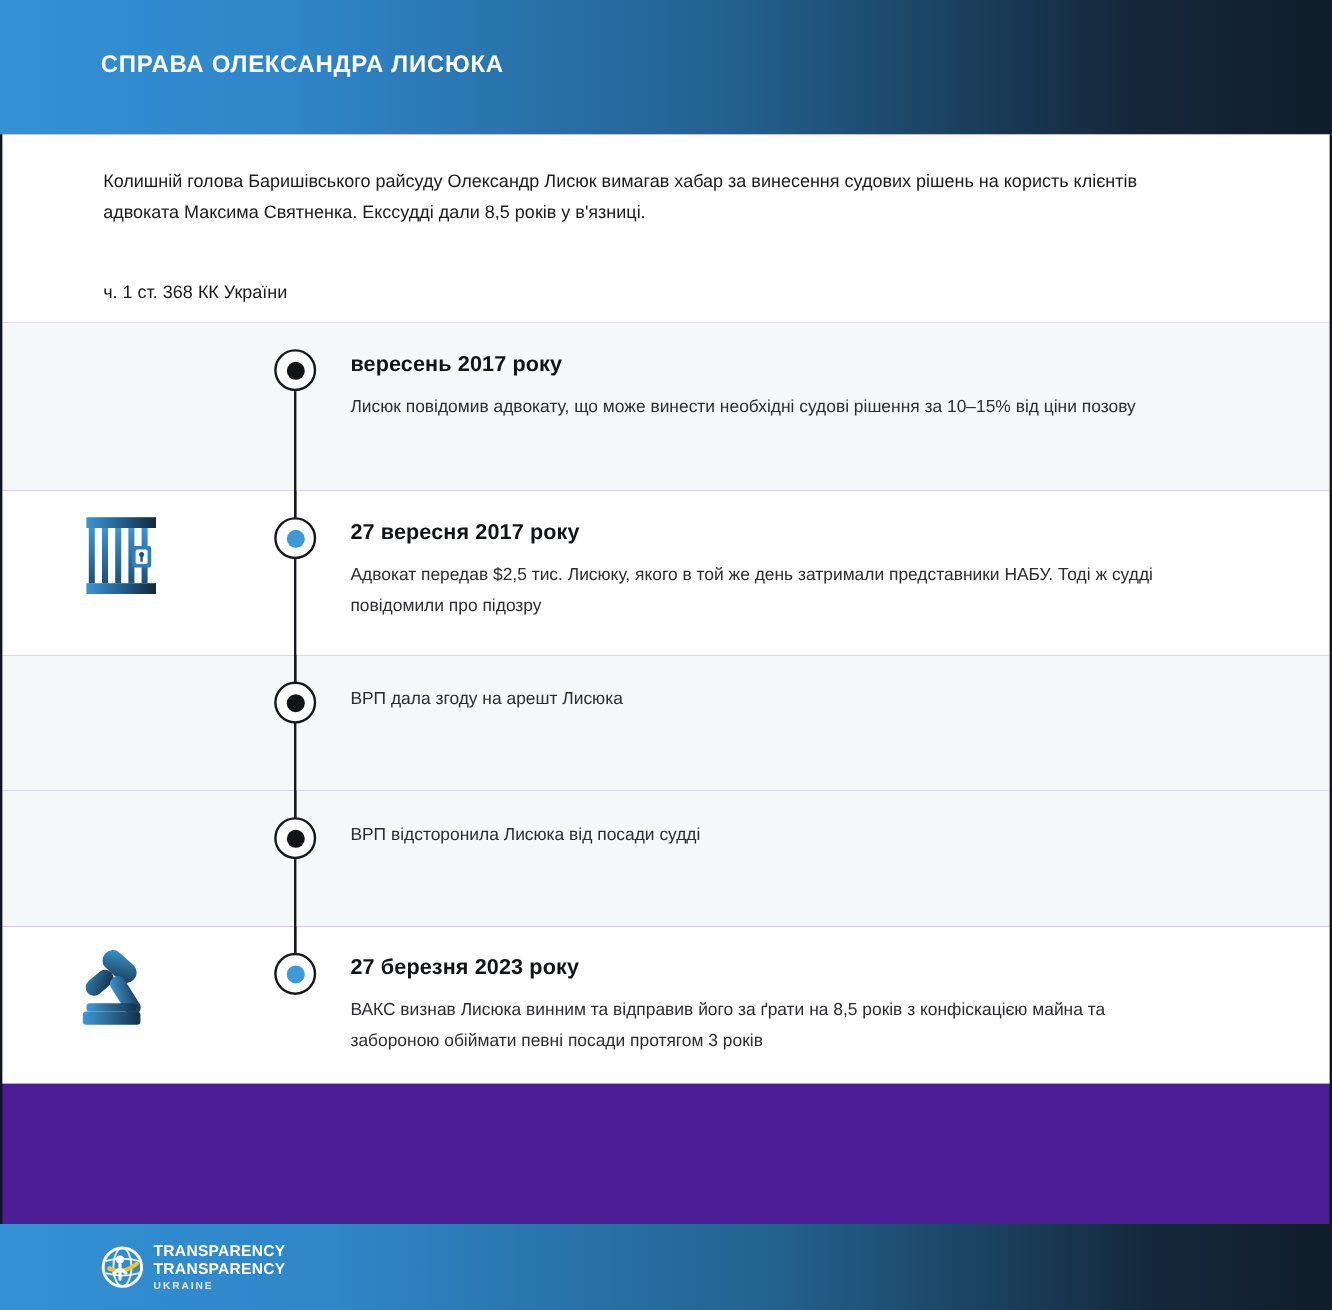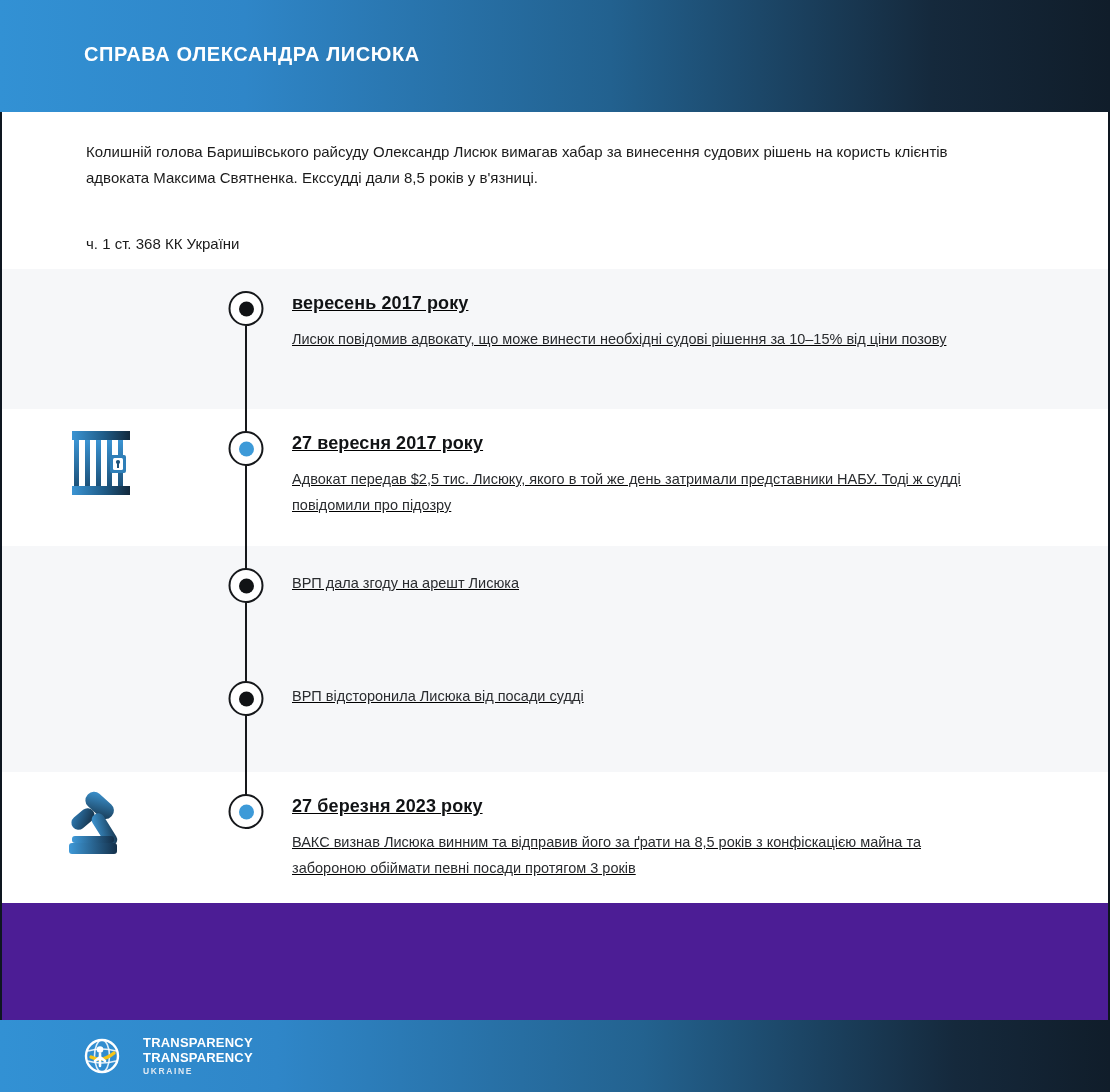--- a/index.html
+++ b/index.html
@@ -130,21 +130,20 @@
     top: 57px;
     transform: translateX(-50%);
     width: 2px;
     background: #16181b;
     z-index: 1;
   }
 
   .row-content {
     flex: 1 1 auto;
     padding: 24px 110px 18px 0;
-    text-decoration: underline;
   }
   .ev-date {
     font-size: 18px;
     font-weight: bold;
     color: #111315;
     letter-spacing: 0.1px;
     margin-bottom: 12px;
   }
   .ev-text {
     font-size: 14.5px;
@@ -166,21 +165,21 @@
     width: 1110px;
     height: 72px;
     background: linear-gradient(90deg, #3291d4 0%, #2f86c8 25%, #23628f 58%, #15293c 86%, #101d2a 100%);
   }
   .logo {
     position: absolute;
     left: 84px;
     top: 16px;
     display: flex;
     align-items: center;
-    gap: 23px;
+    gap: 8px;
   }
   .logo-mark { width: 36px; height: 36px; flex: 0 0 36px; }
   .logo-words { display: flex; flex-direction: column; line-height: 1; }
   .logo-line1, .logo-line2 {
     font-size: 13px;
     font-weight: bold;
     color: #ffffff;
     letter-spacing: 0.2px;
   }
   .logo-line2 { margin-top: 2px; }

